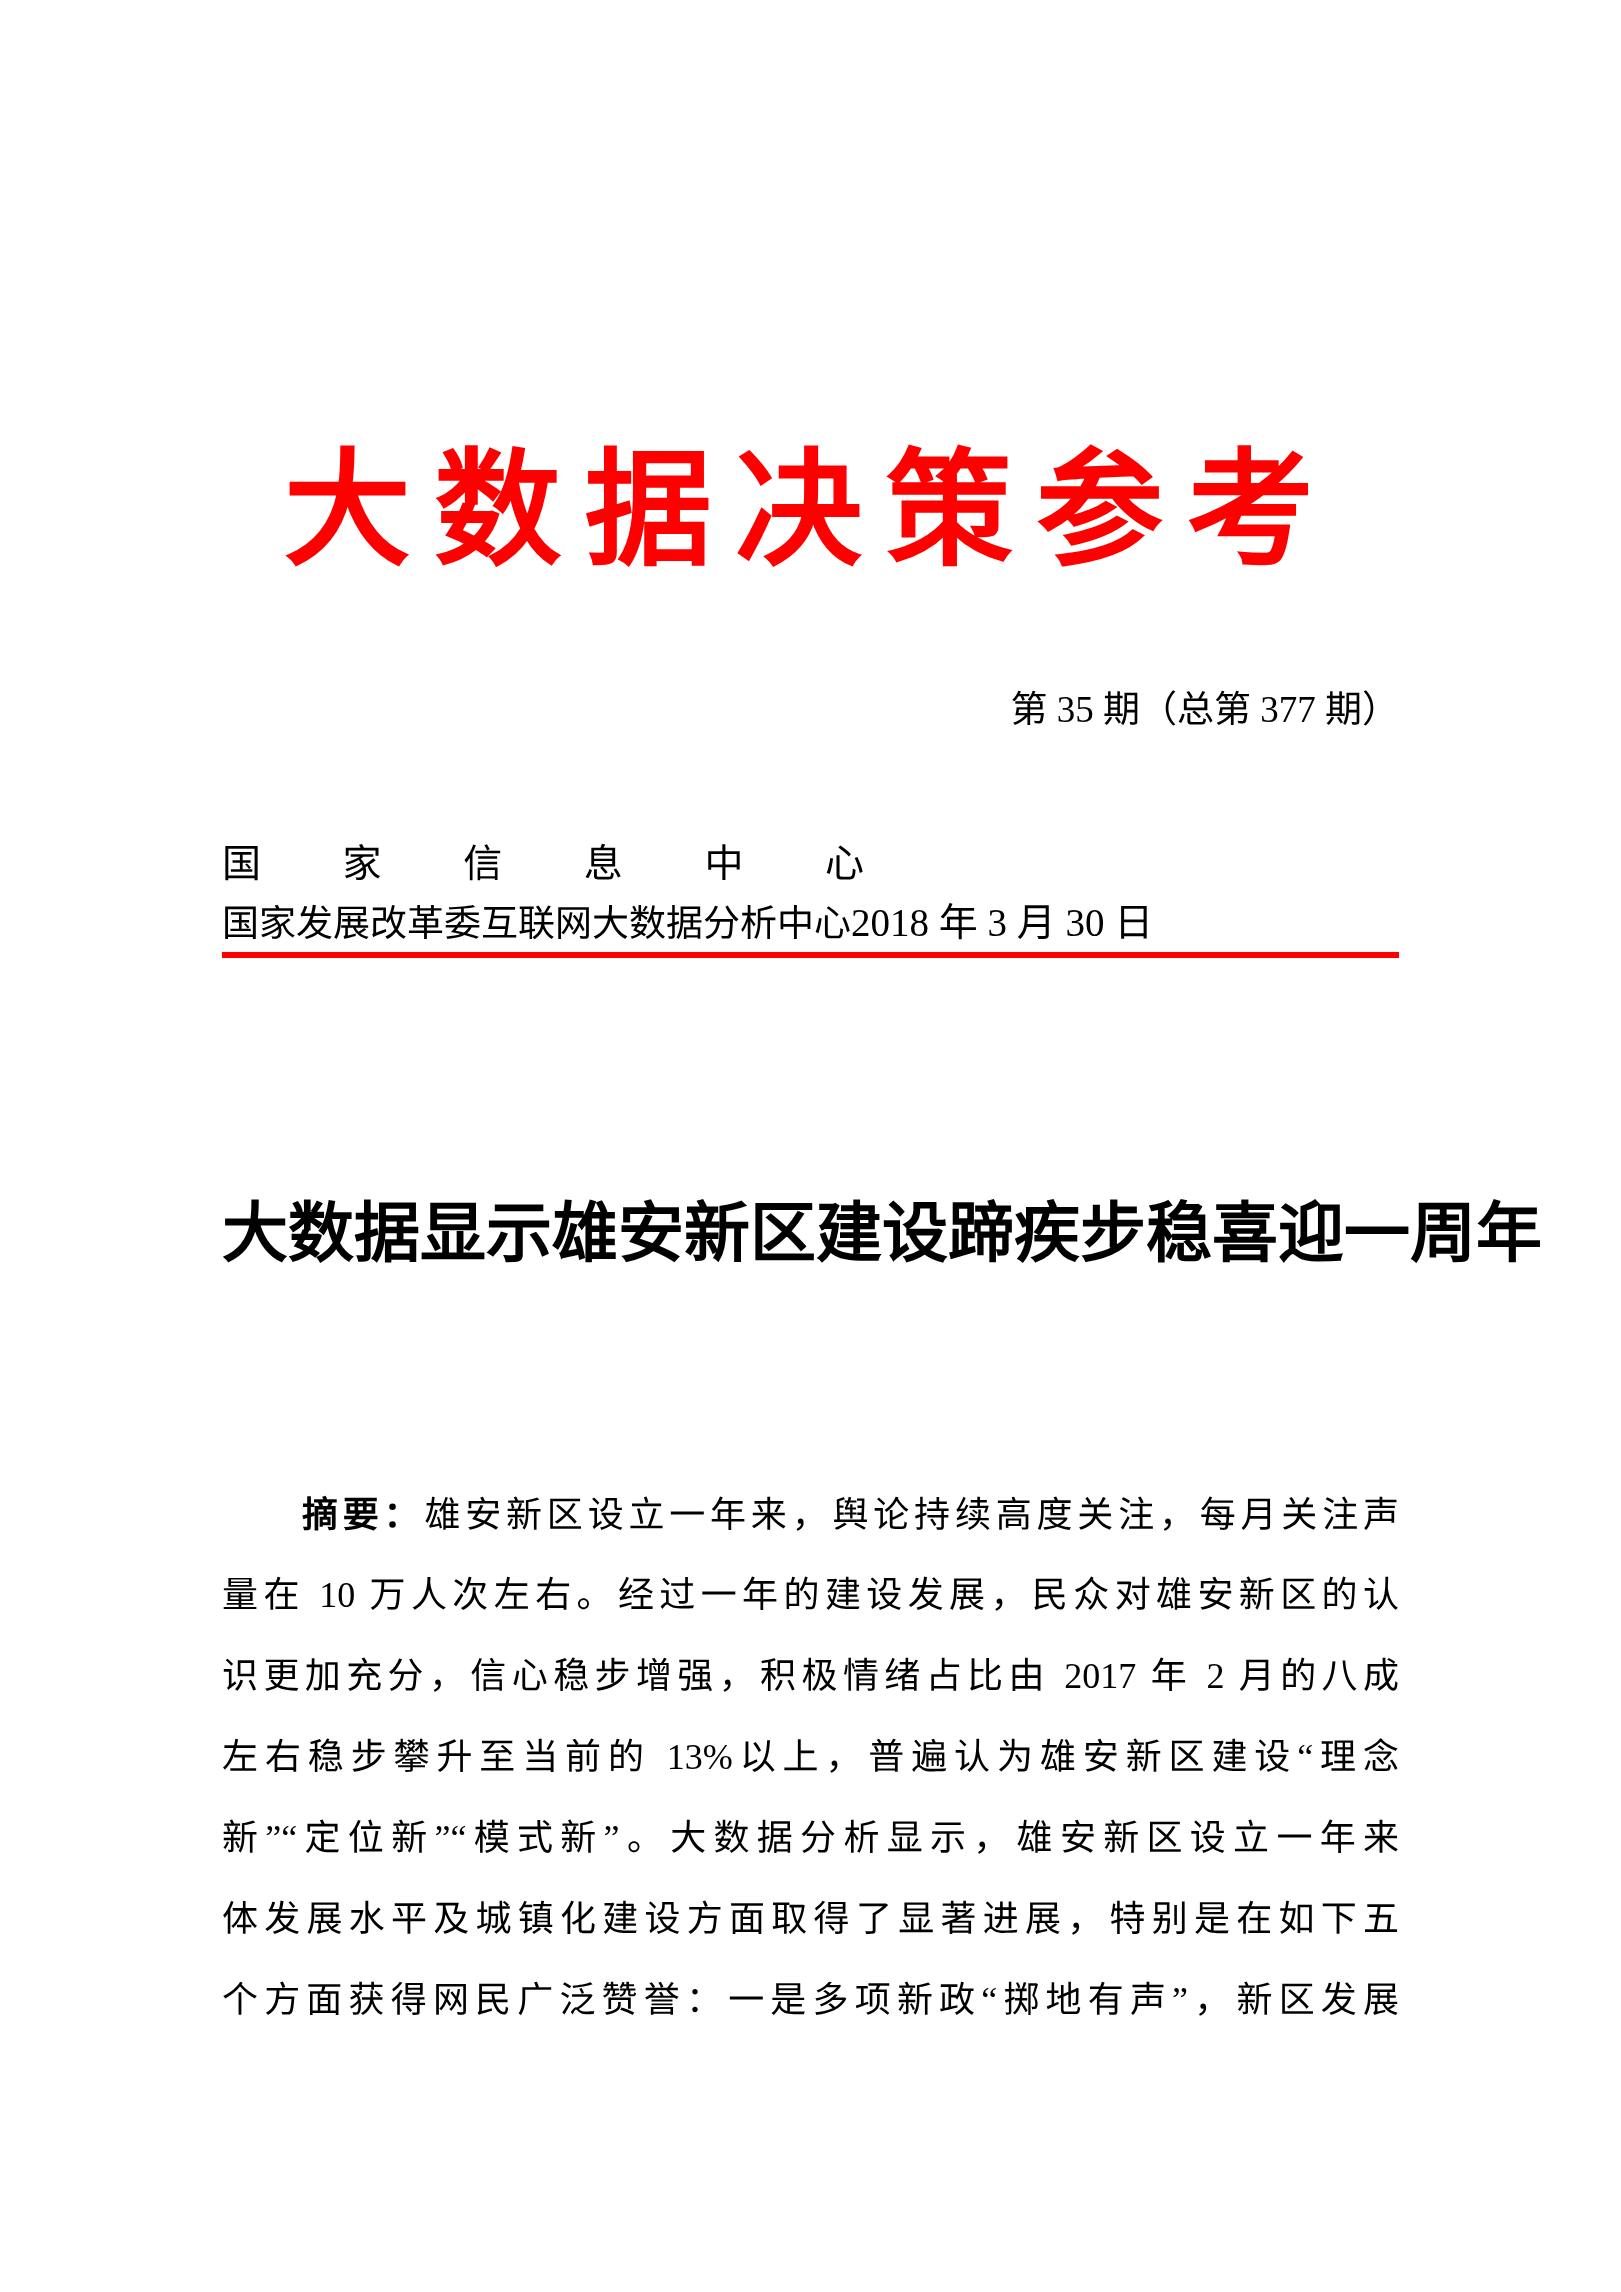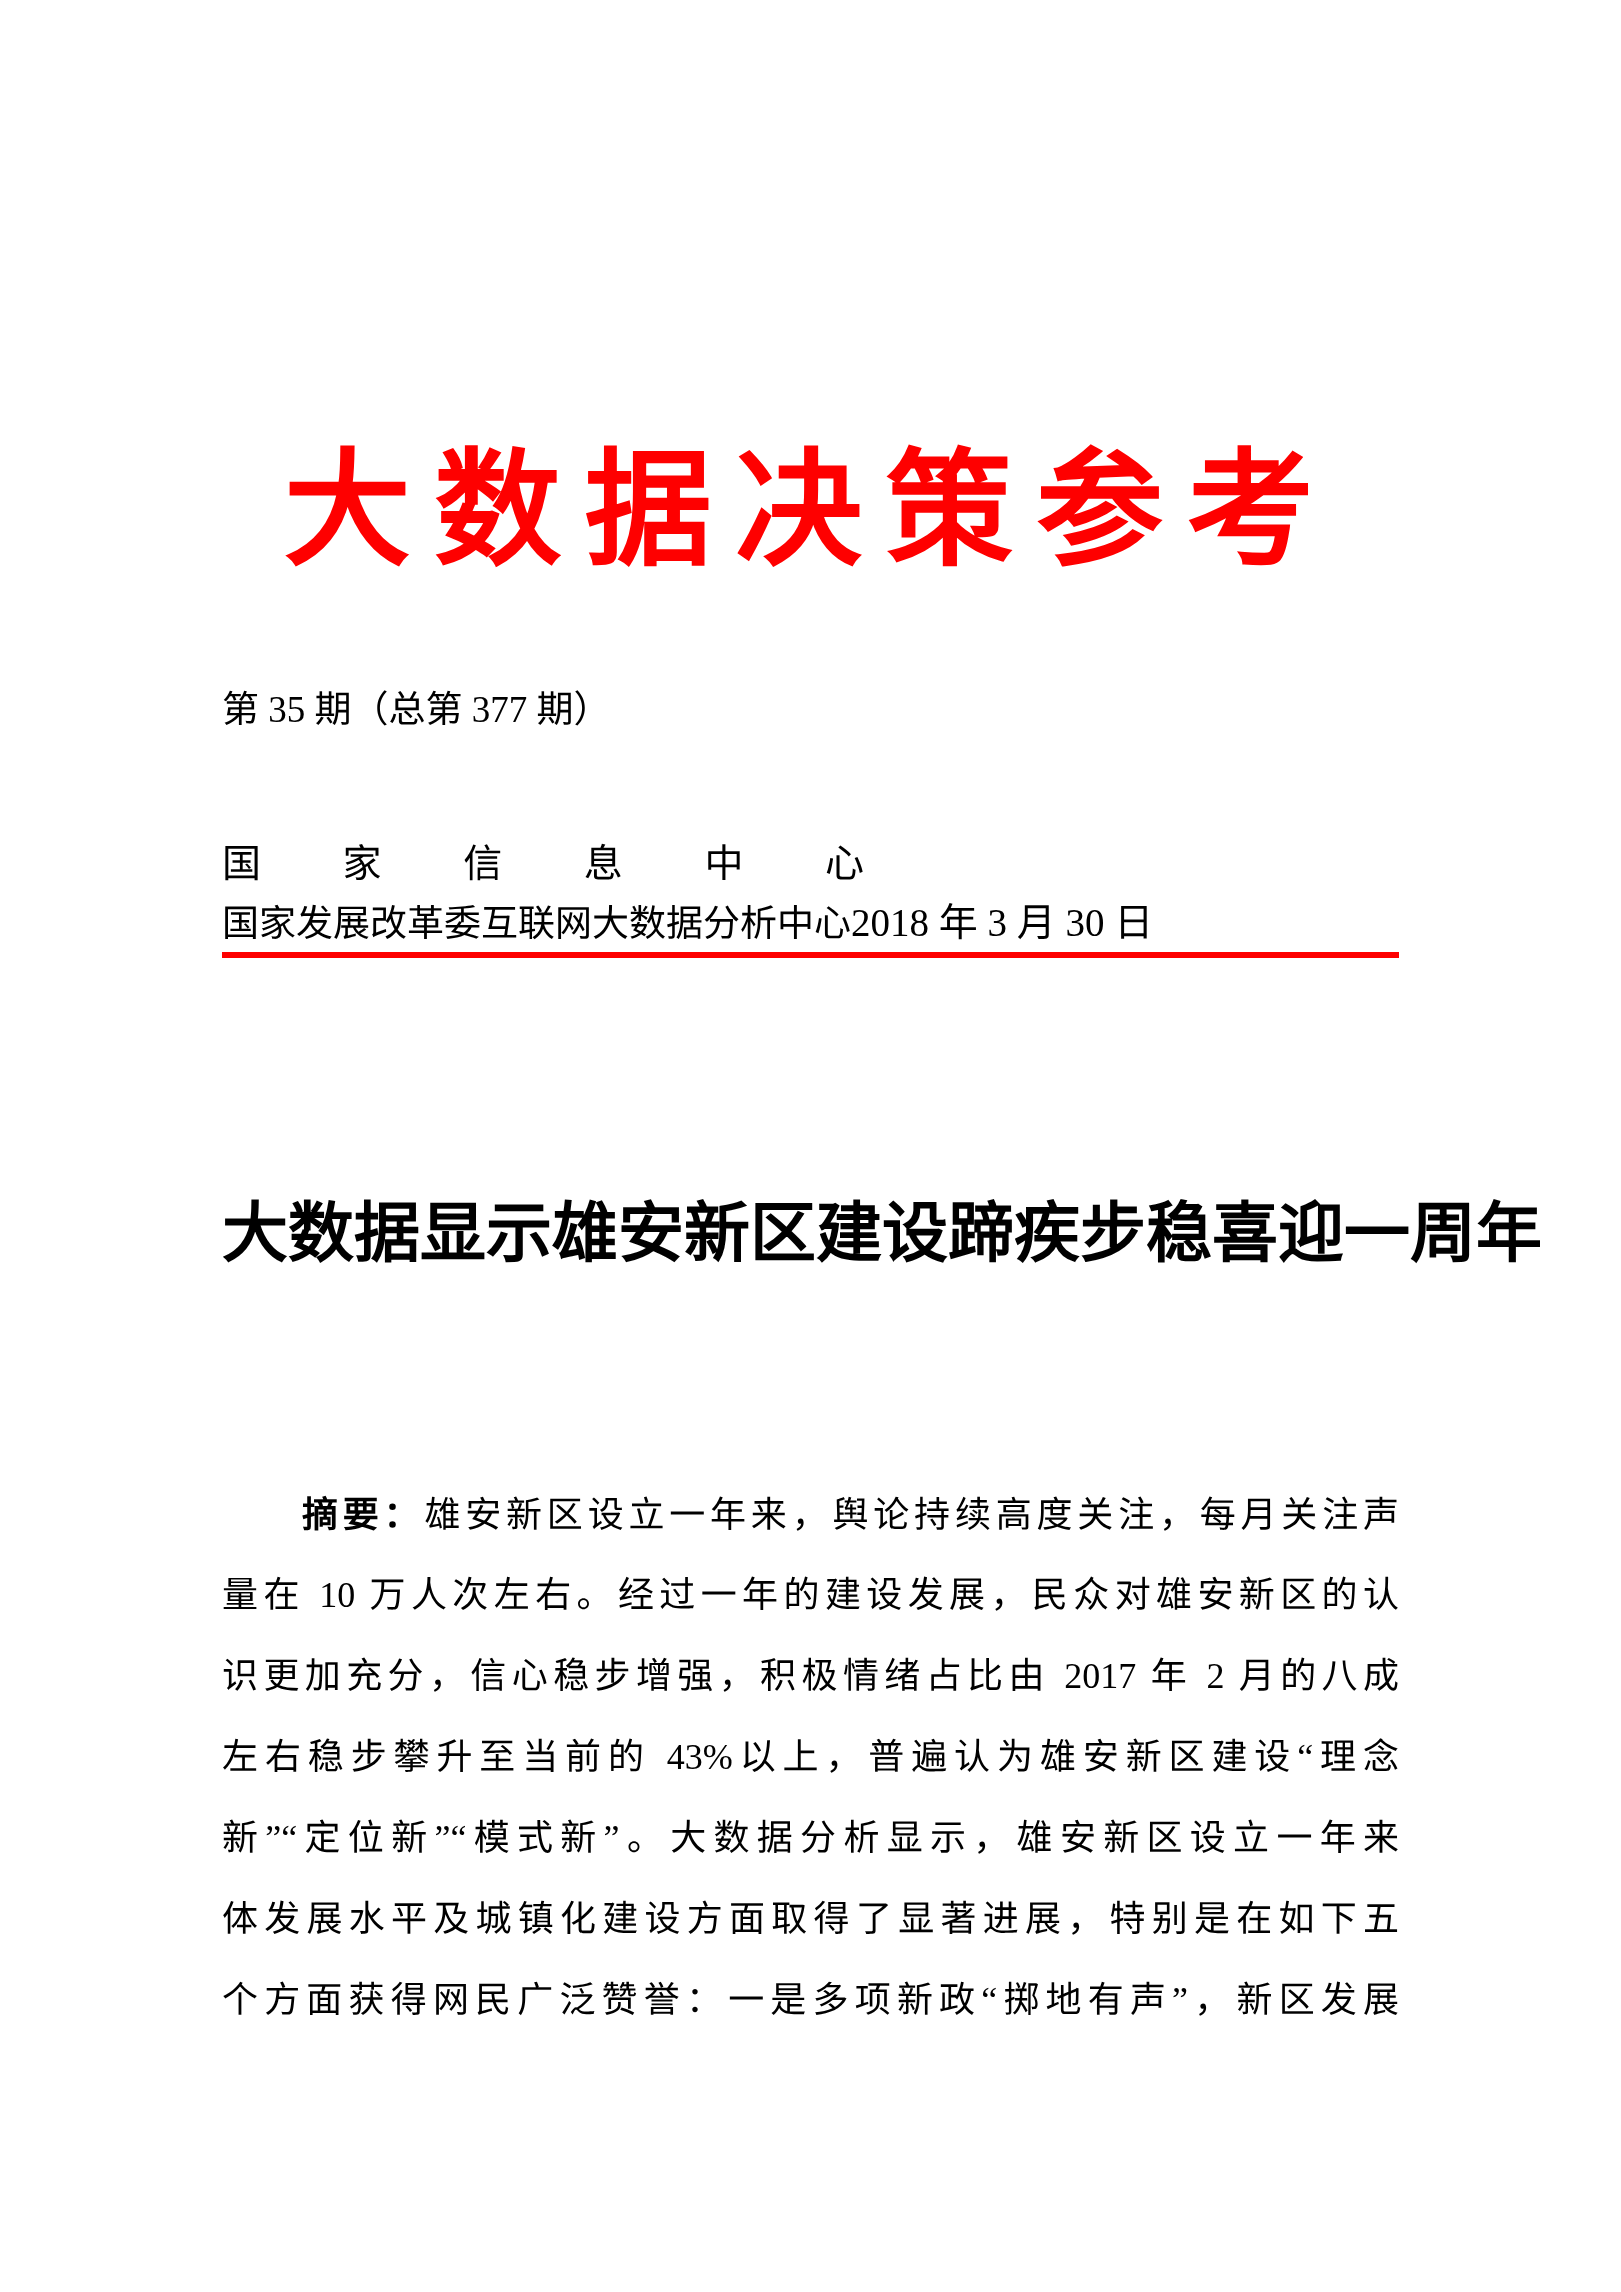--- a/index.html
+++ b/index.html
@@ -23,21 +23,21 @@
     letter-spacing: 23.5px;
     text-align: center;
     color: #fe0000;
     white-space: nowrap;
   }
   
   .issue-line {
     margin-top: 110px;
     font-size: 37px;
     line-height: 43px;
-    text-align: left;
+    text-align: right;
   }
   
   .org-block { margin-top: 110px; }
   .org-primary {
     width: 642px;
     font-size: 39px;
     line-height: 45px;
     text-align: justify;
     text-align-last: justify;
   }
@@ -97,20 +97,20 @@
   </div>
 
   <div class="article-title">大数据显示雄安新区建设蹄疾步稳喜迎一周年</div>
 
   <div class="abstract">
     <div class="abs-line abs-line-first">
       <span class="abs-label">摘要：</span><span>雄安新区设立一年来，舆论持续高度关注，每月关注声</span>
     </div>
     <div class="abs-line">量在 10 万人次左右。经过一年的建设发展，民众对雄安新区的认</div>
     <div class="abs-line">识更加充分，信心稳步增强，积极情绪占比由 2017 年 2 月的八成</div>
-    <div class="abs-line">左右稳步攀升至当前的 43%以上，普遍认为雄安新区建设“理念</div>
+    <div class="abs-line">左右稳步攀升至当前的 13%以上，普遍认为雄安新区建设“理念</div>
     <div class="abs-line">新”“定位新”“模式新”。大数据分析显示，雄安新区设立一年来</div>
     <div class="abs-line">体发展水平及城镇化建设方面取得了显著进展，特别是在如下五</div>
     <div class="abs-line">个方面获得网民广泛赞誉：一是多项新政“掷地有声”，新区发展</div>
   </div>
 
 </div>
 
 
 </body></html>

